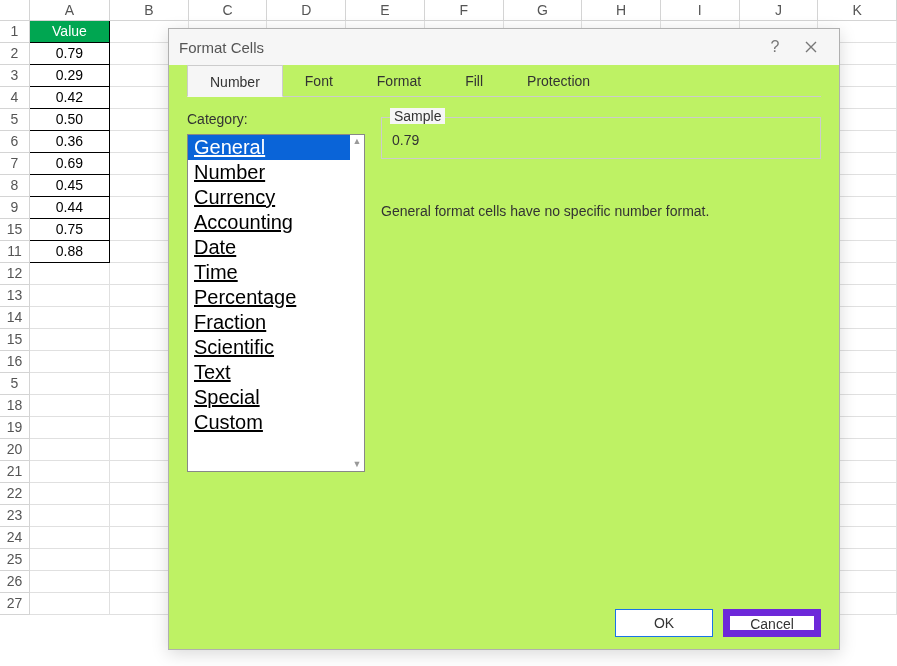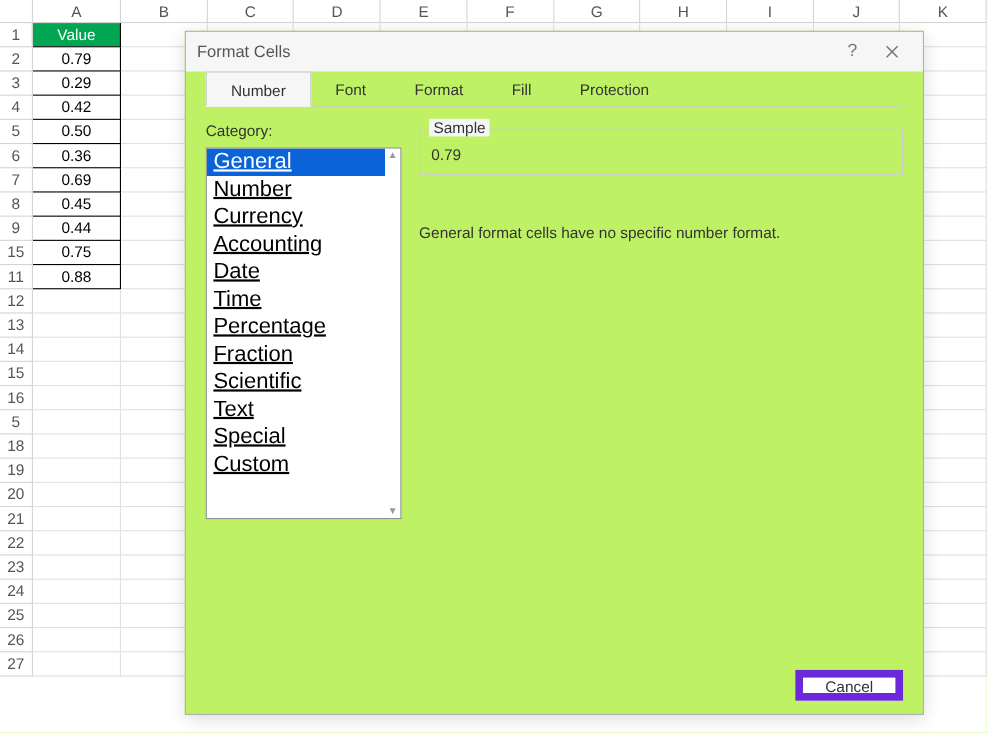--- a/index.html
+++ b/index.html
@@ -676,16 +676,17 @@
       </div>
       <div class="detail-col">
         <div class="sample-group">
           <div class="sample-legend">Sample</div>
           <div class="sample-value">0.79</div>
         </div>
         <div class="format-desc">General format cells have no specific number format.</div>
       </div>
     </div>
     <div class="dialog-footer">
+      <button class="btn primary">OK</button>
       <button class="btn">Cancel</button>
     </div>
   </div>
 </div>
 
 </body></html>

